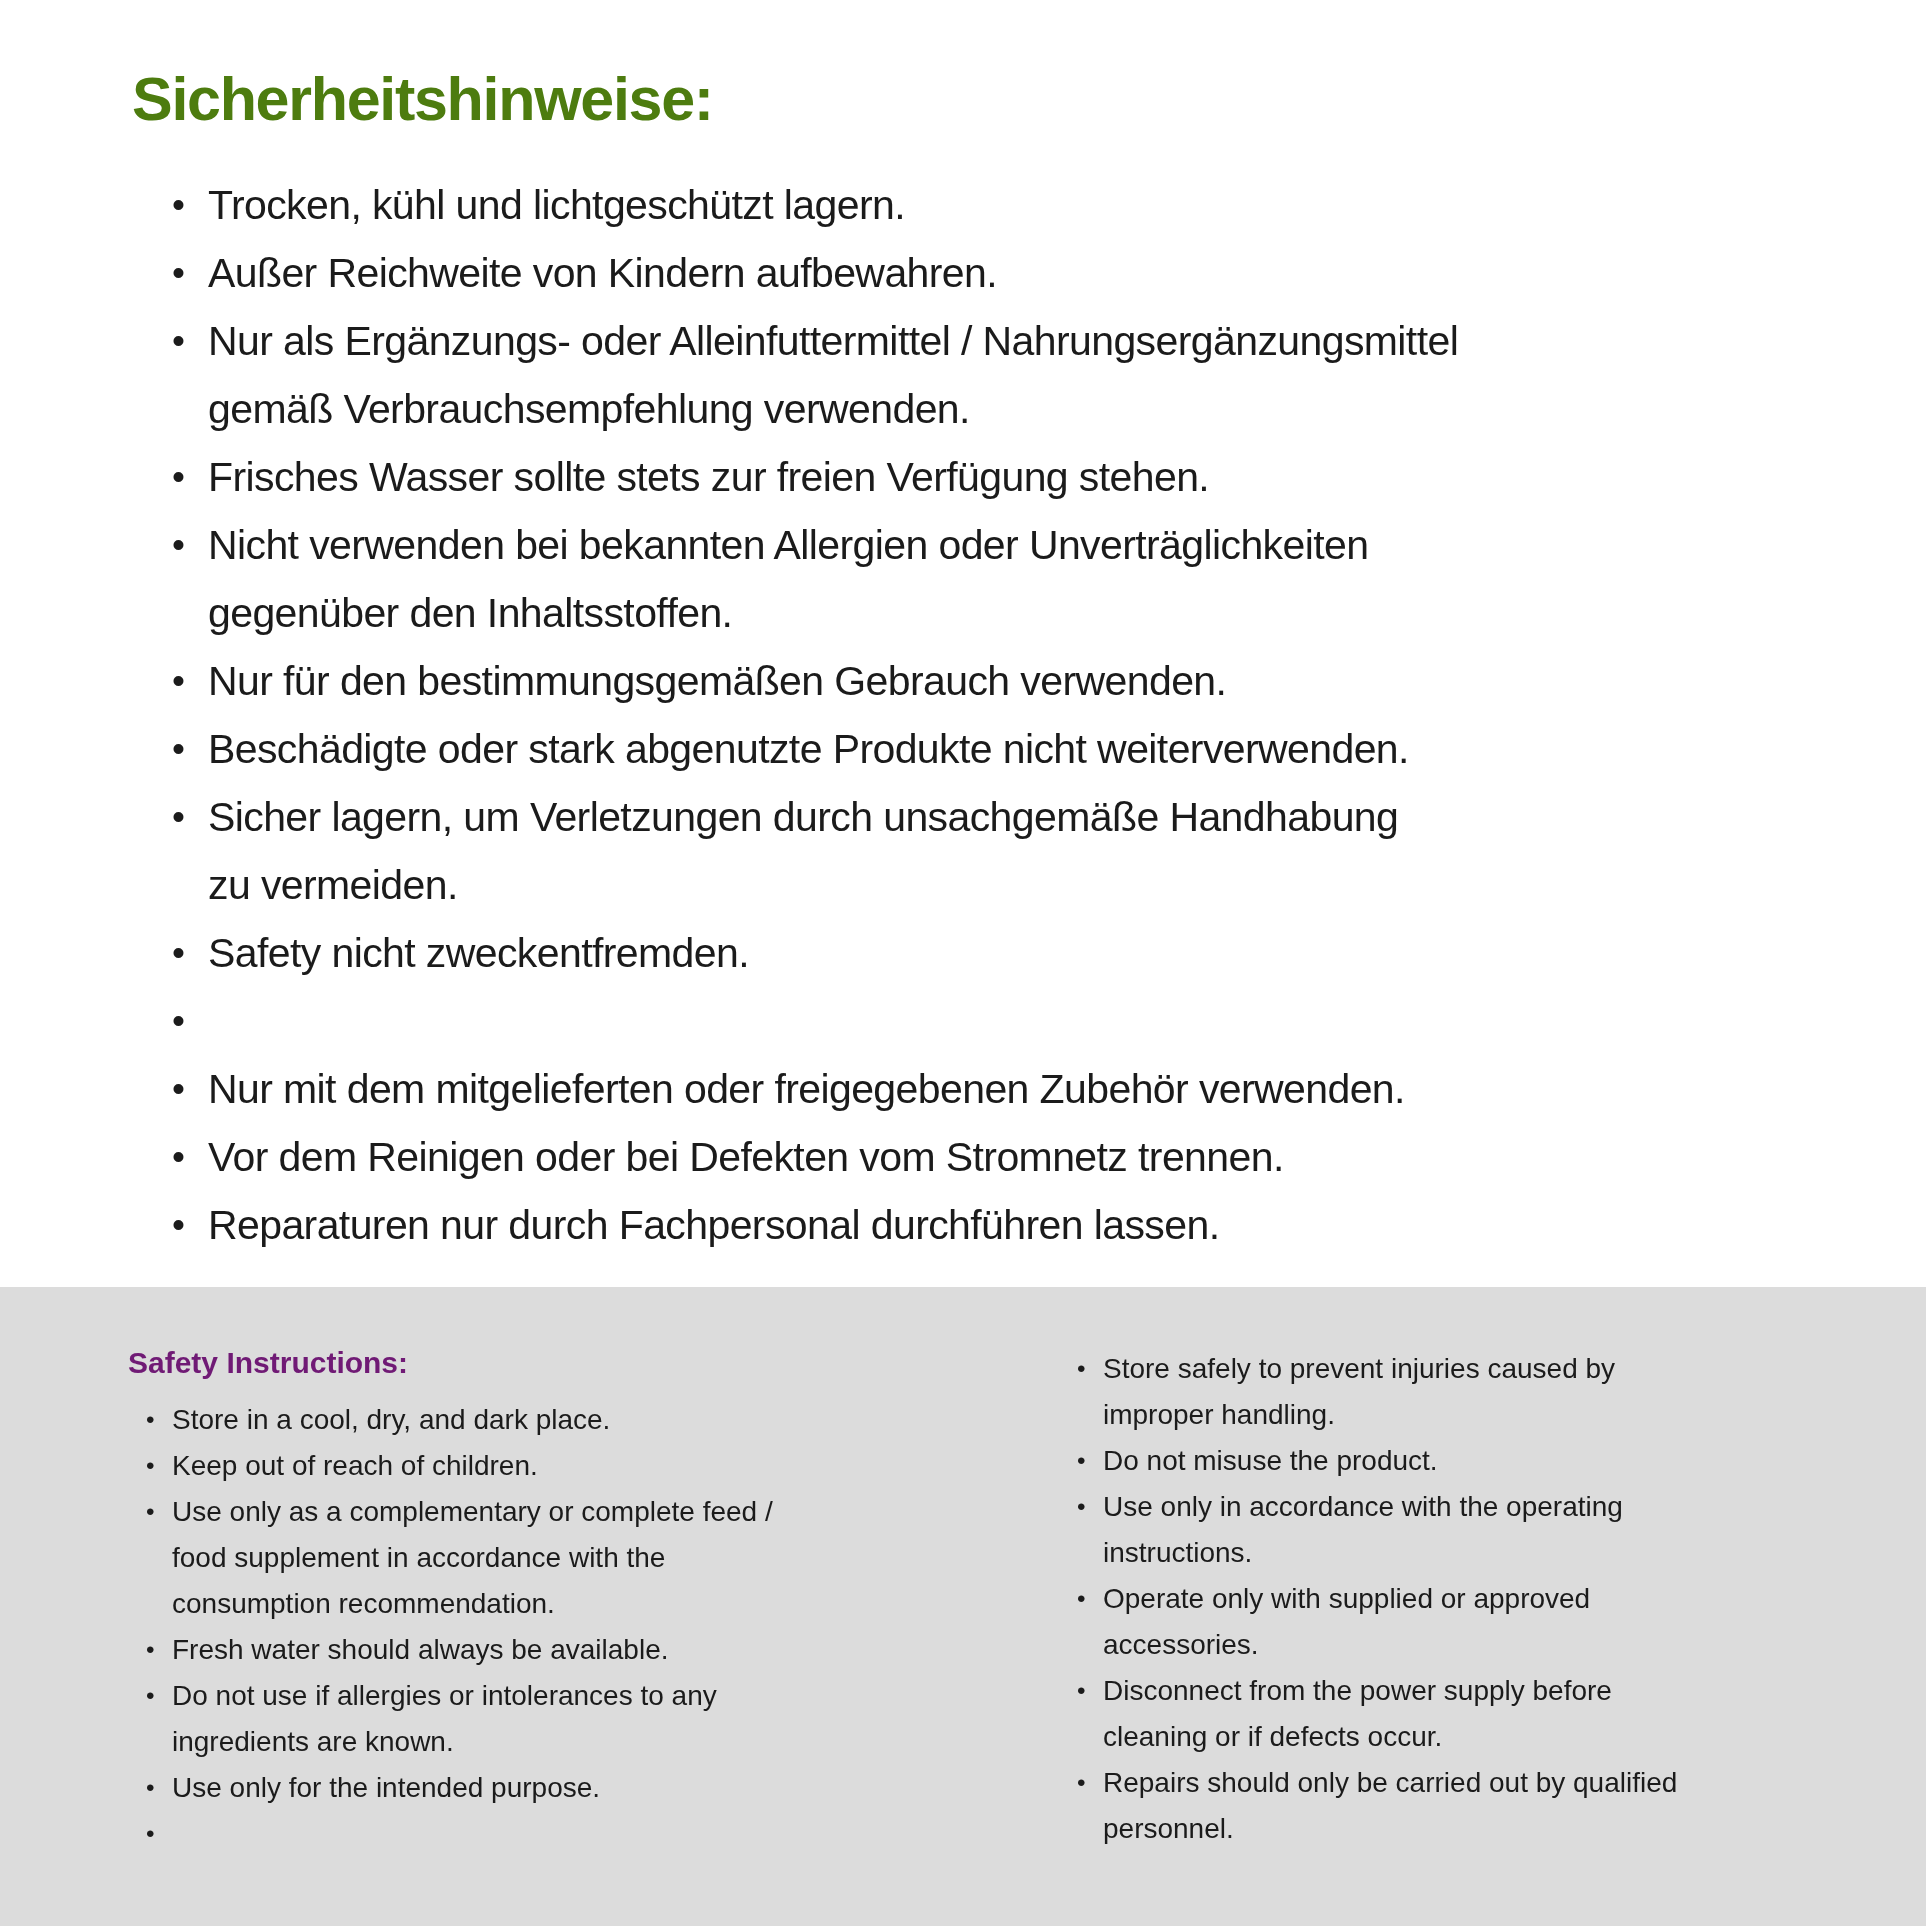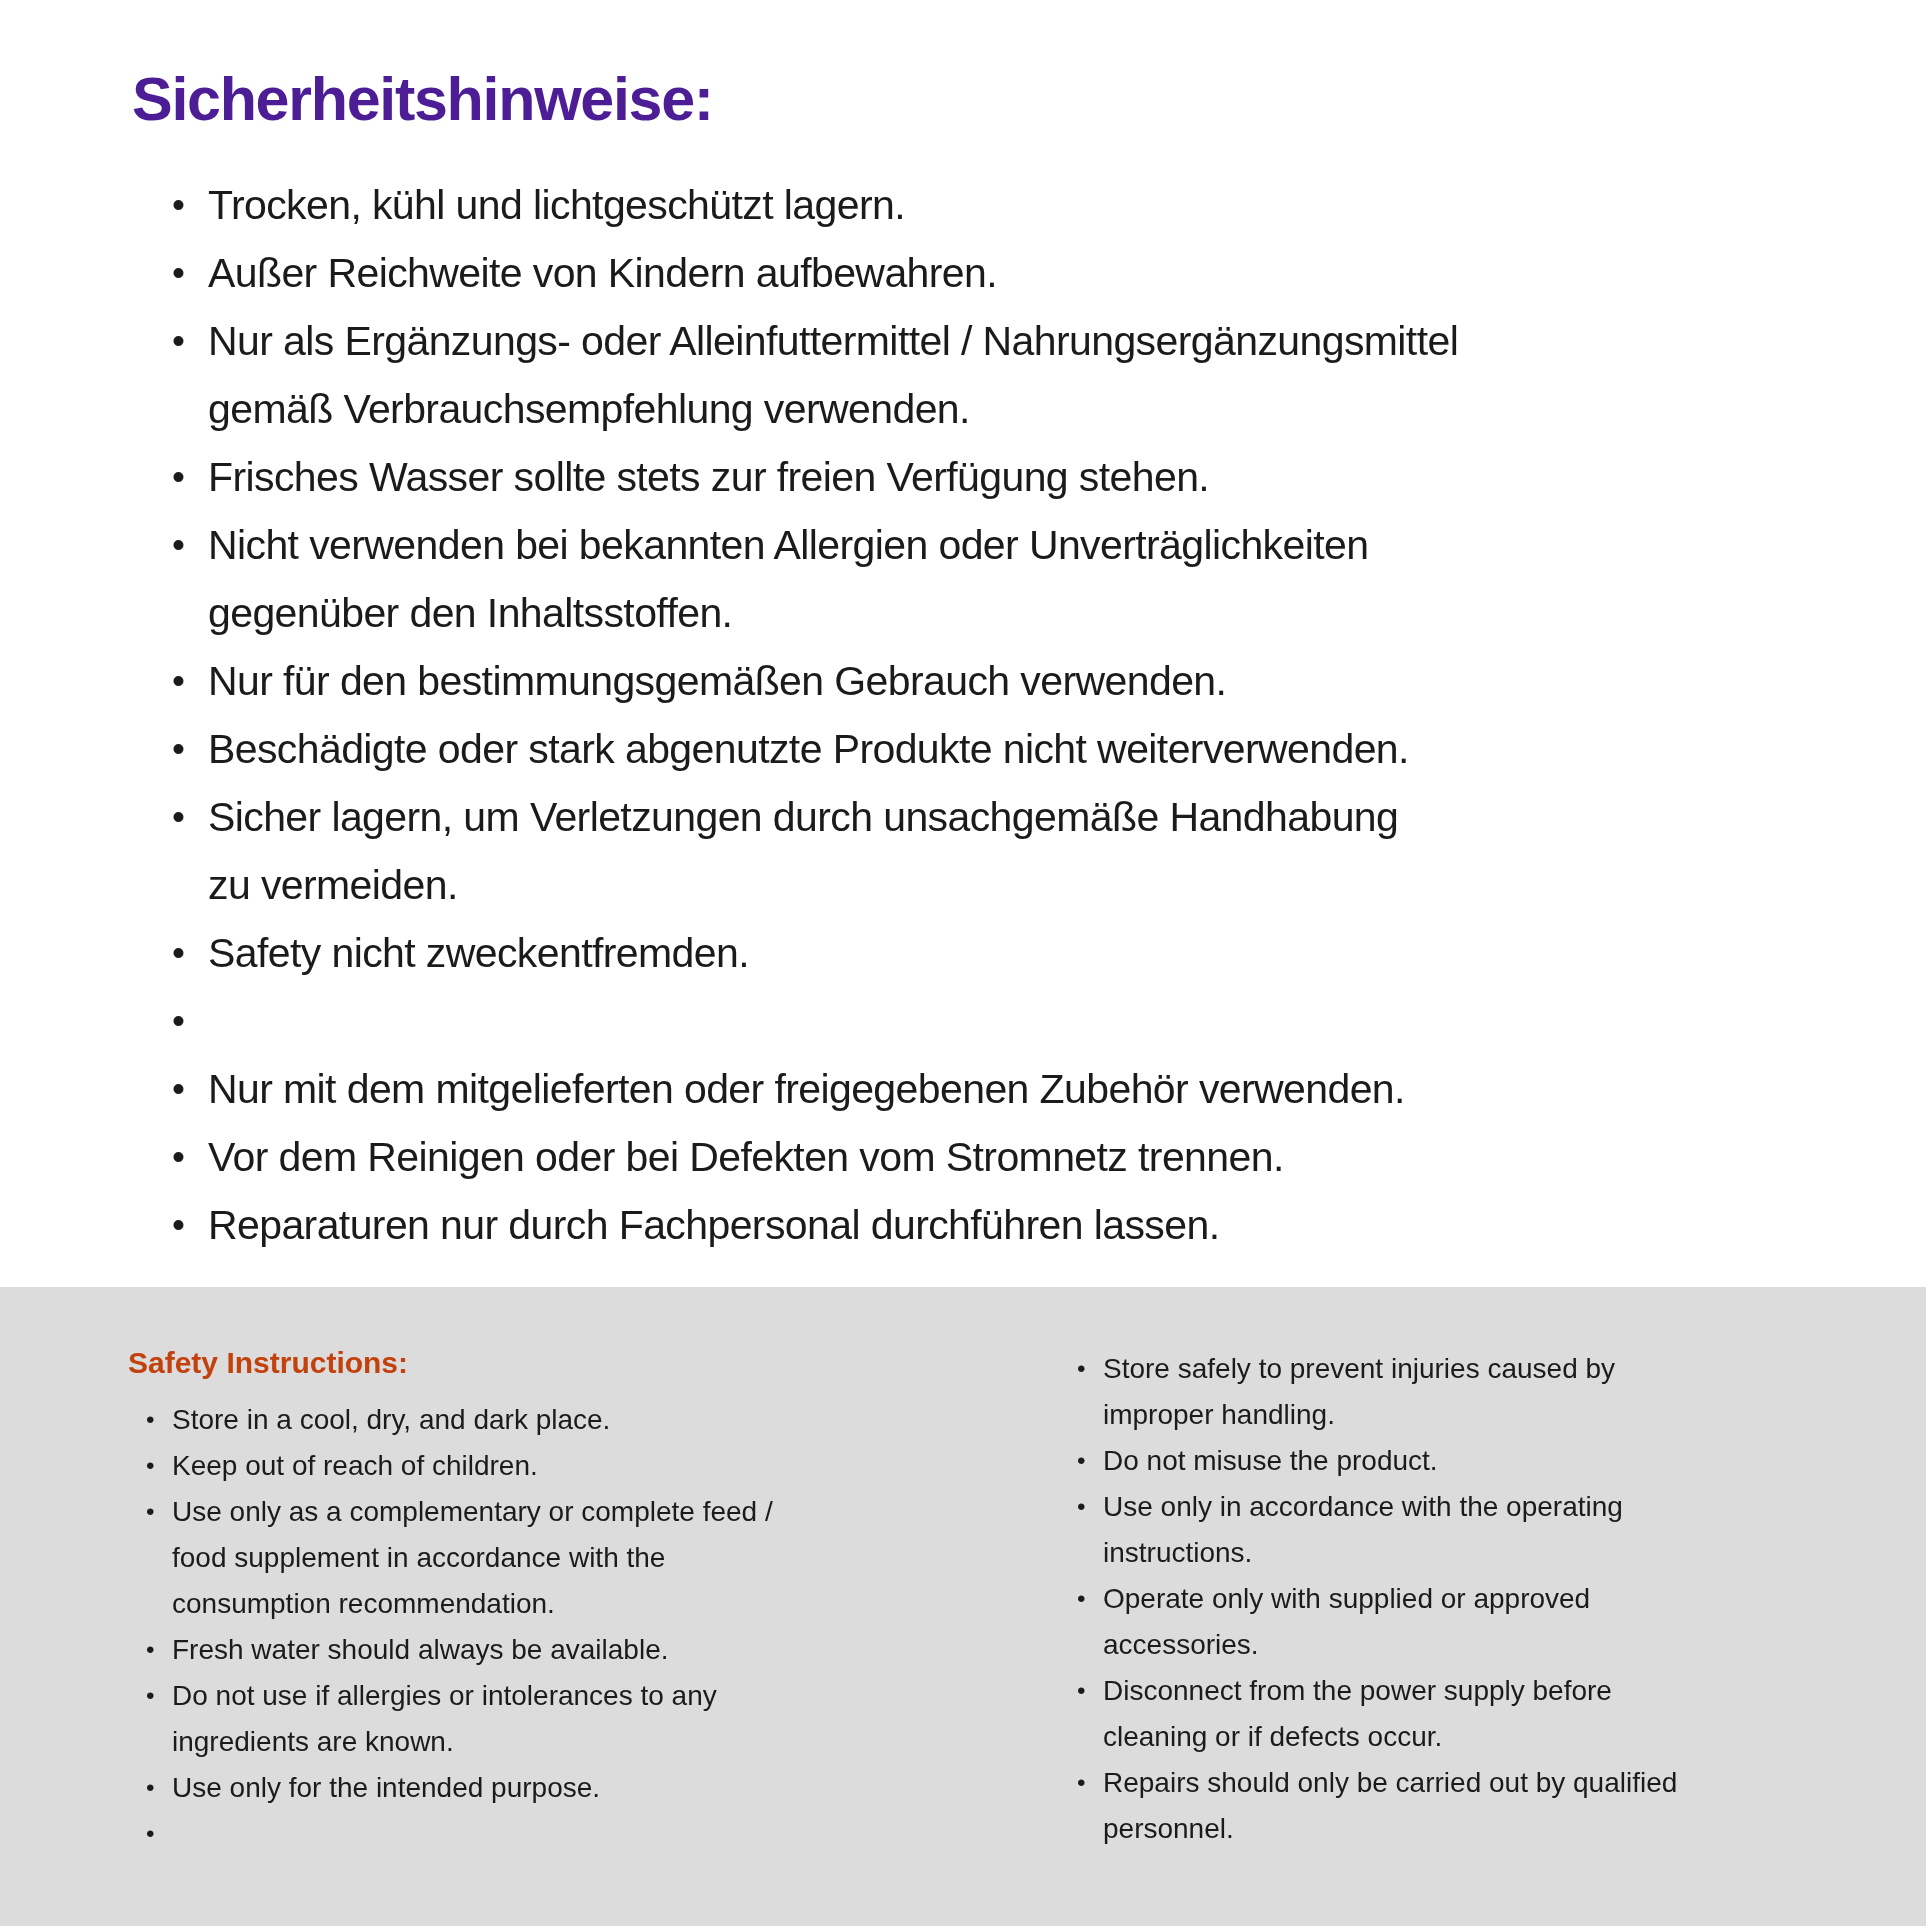--- a/index.html
+++ b/index.html
@@ -16,21 +16,21 @@
   .top {
     box-sizing: border-box;
     height: 1287px;
     padding: 64px 90px 0 132px;
   }
   .title-de {
     margin: 0 0 37px 0;
     font-size: 61px;
     font-weight: 700;
     letter-spacing: -1.3px;
-    color: #4c1d95;
+    color: #4d7c0f;
   }
   .list-de .b {
     display: flex;
     align-items: flex-start;
     font-size: 41px;
     line-height: 68px;
     letter-spacing: -0.6px;
     padding-left: 40px;
   }
   .list-de .dot {
@@ -44,21 +44,21 @@
     background: #dcdcdc;
     padding: 59px 77px 0 128px;
     display: flex;
     gap: 77px;
   }
   .col { width: 854px; flex: 0 0 auto; }
   .title-en {
     margin: 0 0 16.7px 0;
     font-size: 30px;
     font-weight: 700;
-    color: #c2410c;
+    color: #701a75;
   }
   .list-en .b {
     display: flex;
     align-items: flex-start;
     font-size: 28px;
     line-height: 46px;
     padding-left: 18px;
   }
   .list-en .dot {
     flex: 0 0 26px;

